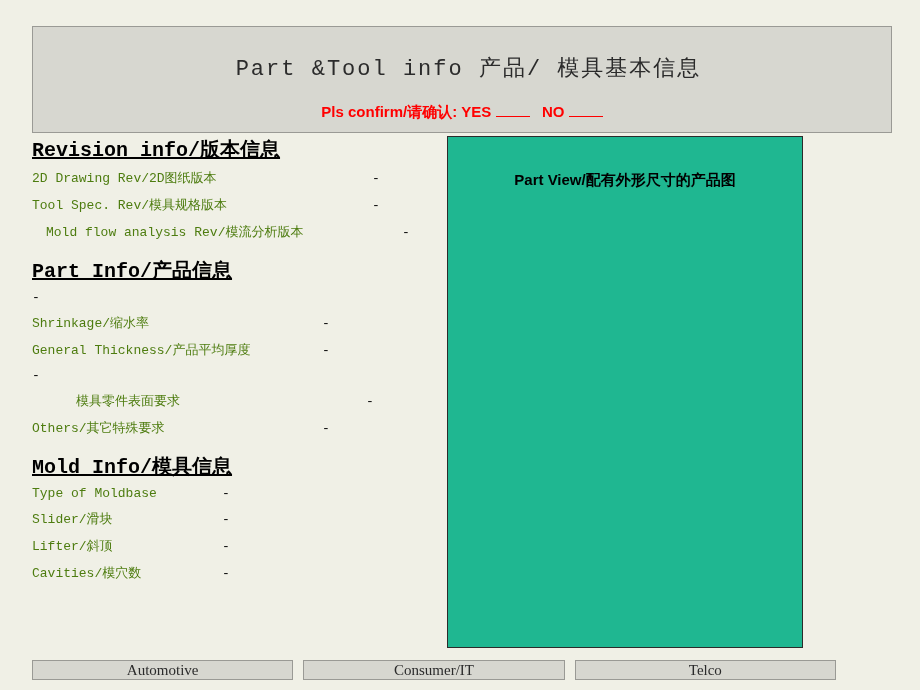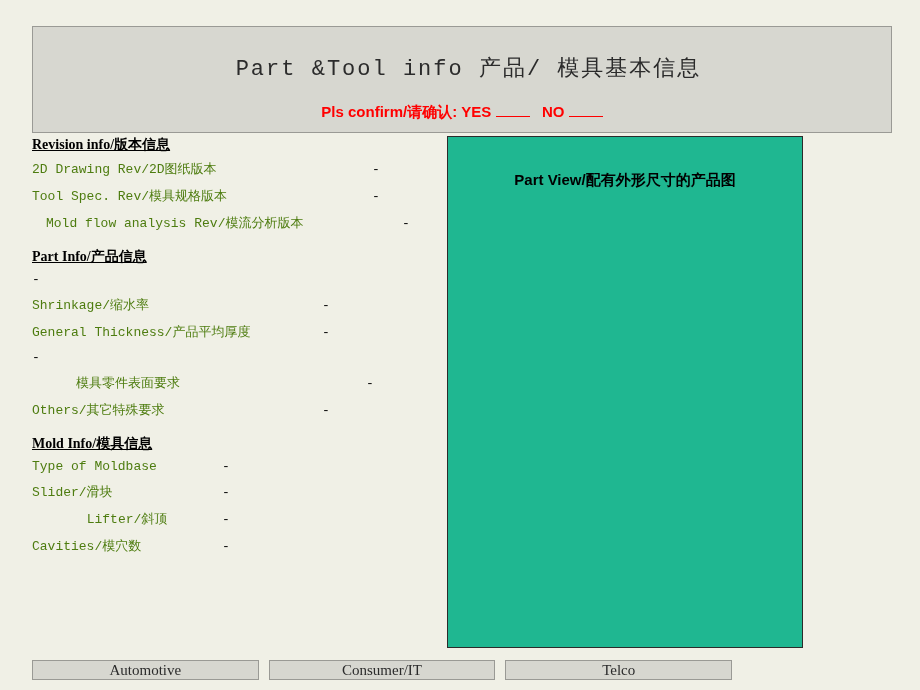--- a/index.html
+++ b/index.html
@@ -42,23 +42,23 @@
     top: 136px;
     width: 860px;
   }
   .left-col {
     position: absolute;
     left: 0;
     top: 0;
     width: 410px;
   }
   .section-hdr {
-    font-family: Liberation Serif, serif;
+    font-family: Liberation Mono, monospace;
     font-weight: bold;
-    font-size: 14px;
+    font-size: 20px;
     text-decoration: underline;
     color: #000;
     margin-bottom: 6px;
   }
   .row {
     display: flex;
     align-items: baseline;
     margin-bottom: 9px;
   }
   .row .lbl {
@@ -86,21 +86,21 @@
     font-family: "Arial","SimSun",sans-serif;
     font-weight: bold;
     font-size: 15px;
     color: #000;
     margin-top: 34px;
   }
   .footer {
     position: absolute;
     left: 32px;
     top: 660px;
-    width: 700px;
+    width: 804px;
     display: flex;
     gap: 10px;
   }
   .footer-btn {
     flex: 1;
     height: 20px;
     background: #d7d7d0;
     border: 1px solid #9a9a95;
     font-family: "Times New Roman", serif;
     font-size: 15px;
@@ -177,21 +177,21 @@
       <div id="mold-rows">
           <div class="row">
             <span class="lbl" style="width: 190px; display: inline-block;">Type of Moldbase</span>
             <span class="val">-</span>
           </div>
           <div class="row">
             <span class="lbl" style="width: 190px; display: inline-block;">Slider/滑块</span>
             <span class="val">-</span>
           </div>
           <div class="row">
-            <span class="lbl" style="width: 190px; display: inline-block; text-align: center;">Lifter/斜顶</span>
+            <span class="lbl" style="width: 190px; display: inline-block;">Lifter/斜顶</span>
             <span class="val">-</span>
           </div>
           <div class="row">
             <span class="lbl" style="width: 190px; display: inline-block;">Cavities/模穴数</span>
             <span class="val">-</span>
           </div>
         </div>
     </div>
 
   </div>

